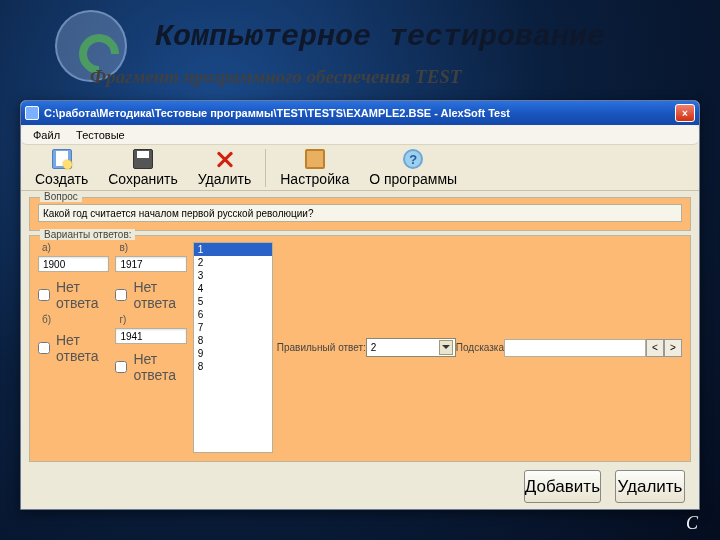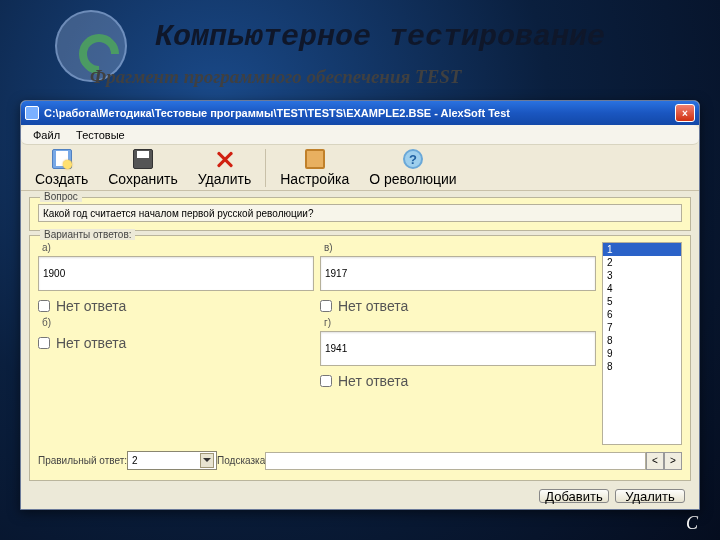--- a/index.html
+++ b/index.html
@@ -101,35 +101,35 @@
   .ic-about { background:#9ecfed;border:2px solid #6aa8d8;border-radius:50%;position:relative;}
   .ic-about::after{content:"?";position:absolute;inset:0;text-align:center;color:#2060a0;font-weight:bold;font-size:13px;line-height:17px;}
 
   .content {
     flex: 1; padding: 6px 8px 4px 8px;
     display: flex; flex-direction: column; gap: 4px;
     overflow: hidden;
   }
   .fieldset {
     border: 1px solid #bab59c; padding: 6px 8px 8px 8px;
-    position: relative; background: #fef9c3;
+    position: relative; background: #fdba74;
   }
   .fieldset > .legend {
     position: absolute; top: -7px; left: 10px;
     background: #ece9d8; padding: 0 4px; font-size: 10px; color: #444;
   }
   .q-input {
     width: 100%; height: 18px; padding: 1px 4px;
     border: 1px solid #b5b09a; background: #f7f5ea; font-size: 10px;
   }
   .answers-row { display: flex; gap: 6px; }
   .ans-col { flex: 1; display: flex; flex-direction: column; gap: 3px; }
   .ans-label { font-size: 10px; color: #555; padding-left: 4px; }
   .ans-input {
-    width: 100%; height: 35px; padding: 1px 4px;
+    width: 100%; height: 16px; padding: 1px 4px;
     border: 1px solid #b5b09a; background: #fff; font-size: 10px;
     box-shadow: 0 1px 2px rgba(0,0,0,0.12) inset;
   }
   .chk-row { display:flex; align-items:center;gap:6px; margin-top:4px; }
   .chk-row input[type=checkbox]{width:12px;height:12px;}
   .chk-row .clab{font-size:14px;color:#555;}
   .side-list {
     width: 80px; border: 1px solid #b5b09a; background: #fff;
     overflow: auto; font-size: 10px;
   }
@@ -152,24 +152,24 @@
   .combo .arr::after{content:"";border:4px solid transparent;border-top-color:#333;margin-top:3px;}
   .hint-input{flex:1;height:18px;border:1px solid #b5b09a;background:#fff;padding:1px 4px;font-size:10px;}
   .nav-btn {
     width: 18px; height: 18px; border:1px solid #999; background:#f0ede0;
     display:flex;align-items:center;justify-content:center;font-size:10px;cursor:pointer;
   }
   .footer-btns {
     display:flex; justify-content:flex-end; gap:6px; padding: 4px 6px 2px 0;
   }
   .win-btn {
-    min-width: 70px; height: 14px; border:1px solid #888;
+    min-width: 70px; height: 33px; border:1px solid #888;
     background: linear-gradient(#fdfdfb,#e8e4d0);
-    font-size: 13px; cursor:pointer; border-radius:3px;
-    display:flex;align-items:center;justify-content:center;
+    font-size: 17px; cursor:pointer; border-radius:3px;
+    display:flex;align-items:center;justify-content:center;margin-left:8px;
   }
 </style>
 </head>
 <body>
 
 <div class="globe-deco"></div>
 <div class="slide-title">Компьютерное тестирование</div>
 <div class="slide-subtitle">Фрагмент  программного обеспечения TEST</div>
 <div class="footer-c">С</div>
 
@@ -198,32 +198,32 @@
       <div class="ic ic-del"></div>
       <div class="lbl">Удалить</div>
     </div>
     <div class="tb-sep"></div>
     <div class="tb-btn">
       <div class="ic ic-set"></div>
       <div class="lbl">Настройка</div>
     </div>
     <div class="tb-btn">
       <div class="ic ic-about"></div>
-      <div class="lbl">О революции</div>
+      <div class="lbl">О программы</div>
     </div>
   </div>
 
   <div class="content">
 
     <div class="fieldset">
       <span class="legend">Вопрос</span>
       <input class="q-input" value="Какой год считается началом первой русской революции?" style="">
     </div>
 
-    <div class="fieldset" style="flex:1;display:flex;flex-direction:column;gap:4px;">
+    <div class="fieldset" style="flex:1;display:flex;flex-direction:row;gap:4px;">
       <span class="legend">Варианты ответов:</span>
 
       <div class="answers-row" style="flex:1;">
         <div class="ans-col">
           <div class="ans-label">а)</div>
           <input class="ans-input" value="1900" style="">
           <div class="chk-row">
             <input type="checkbox" style="">
             <span class="clab">Нет ответа</span>
           </div>

